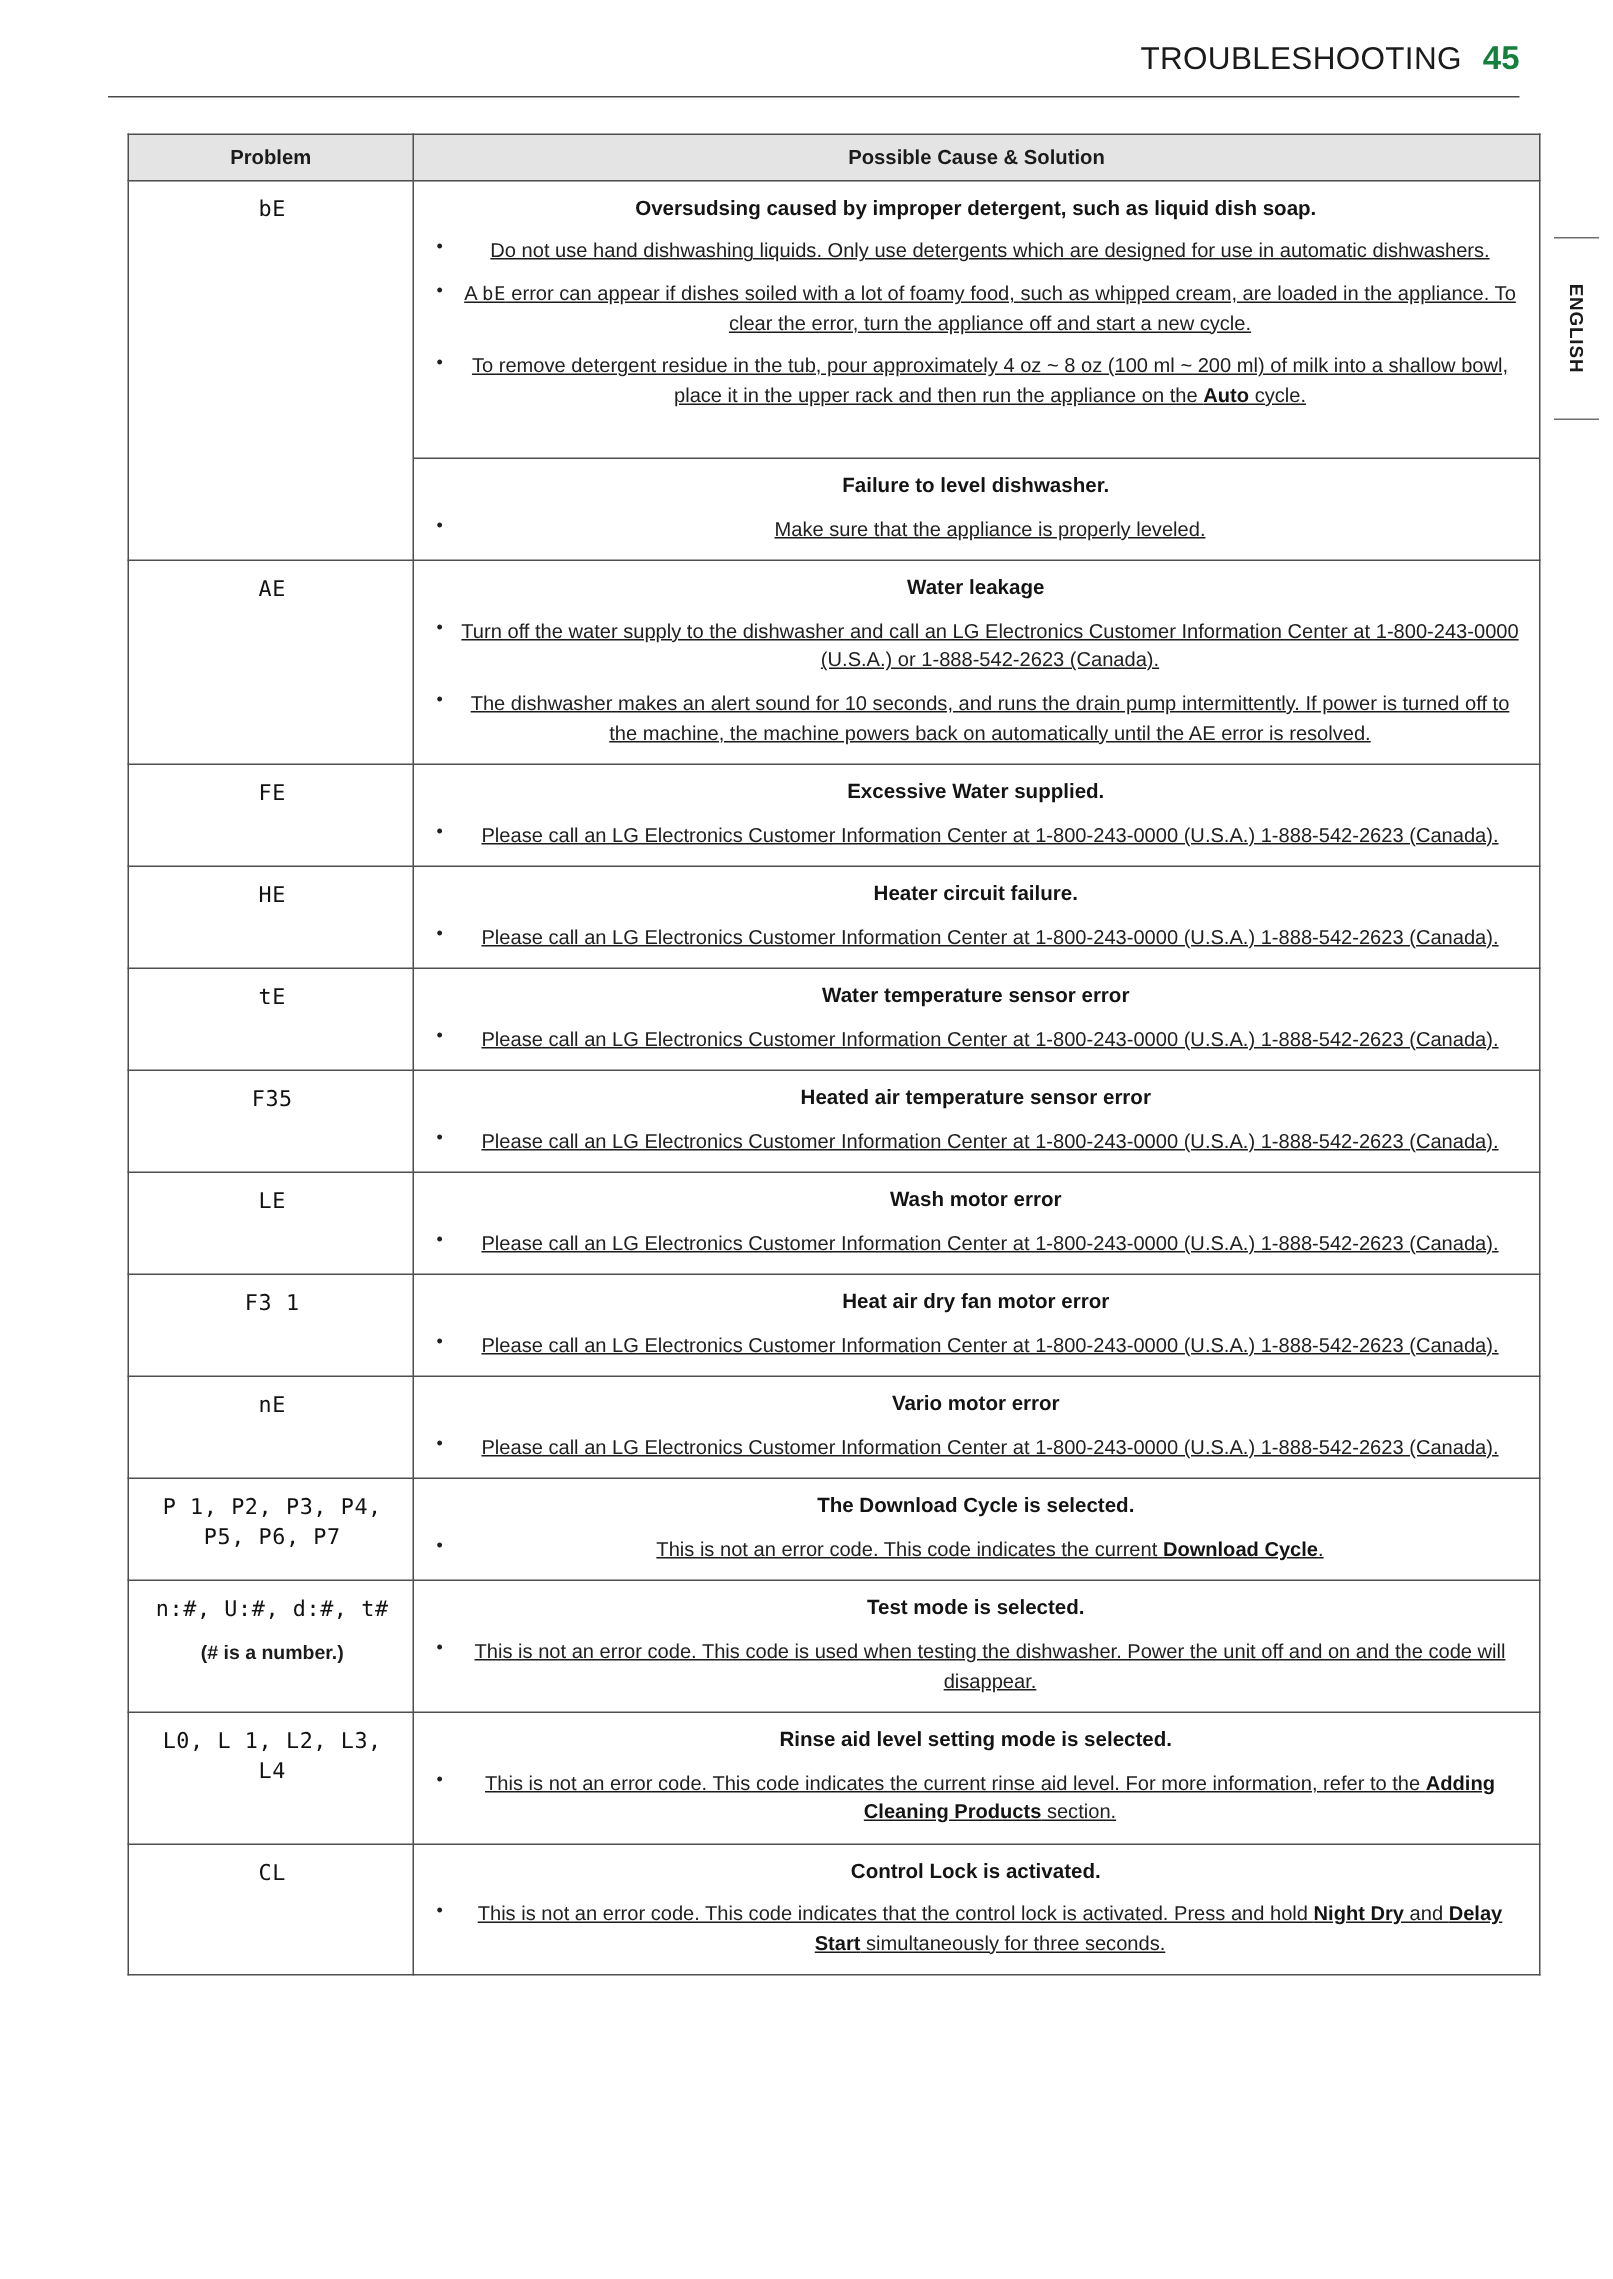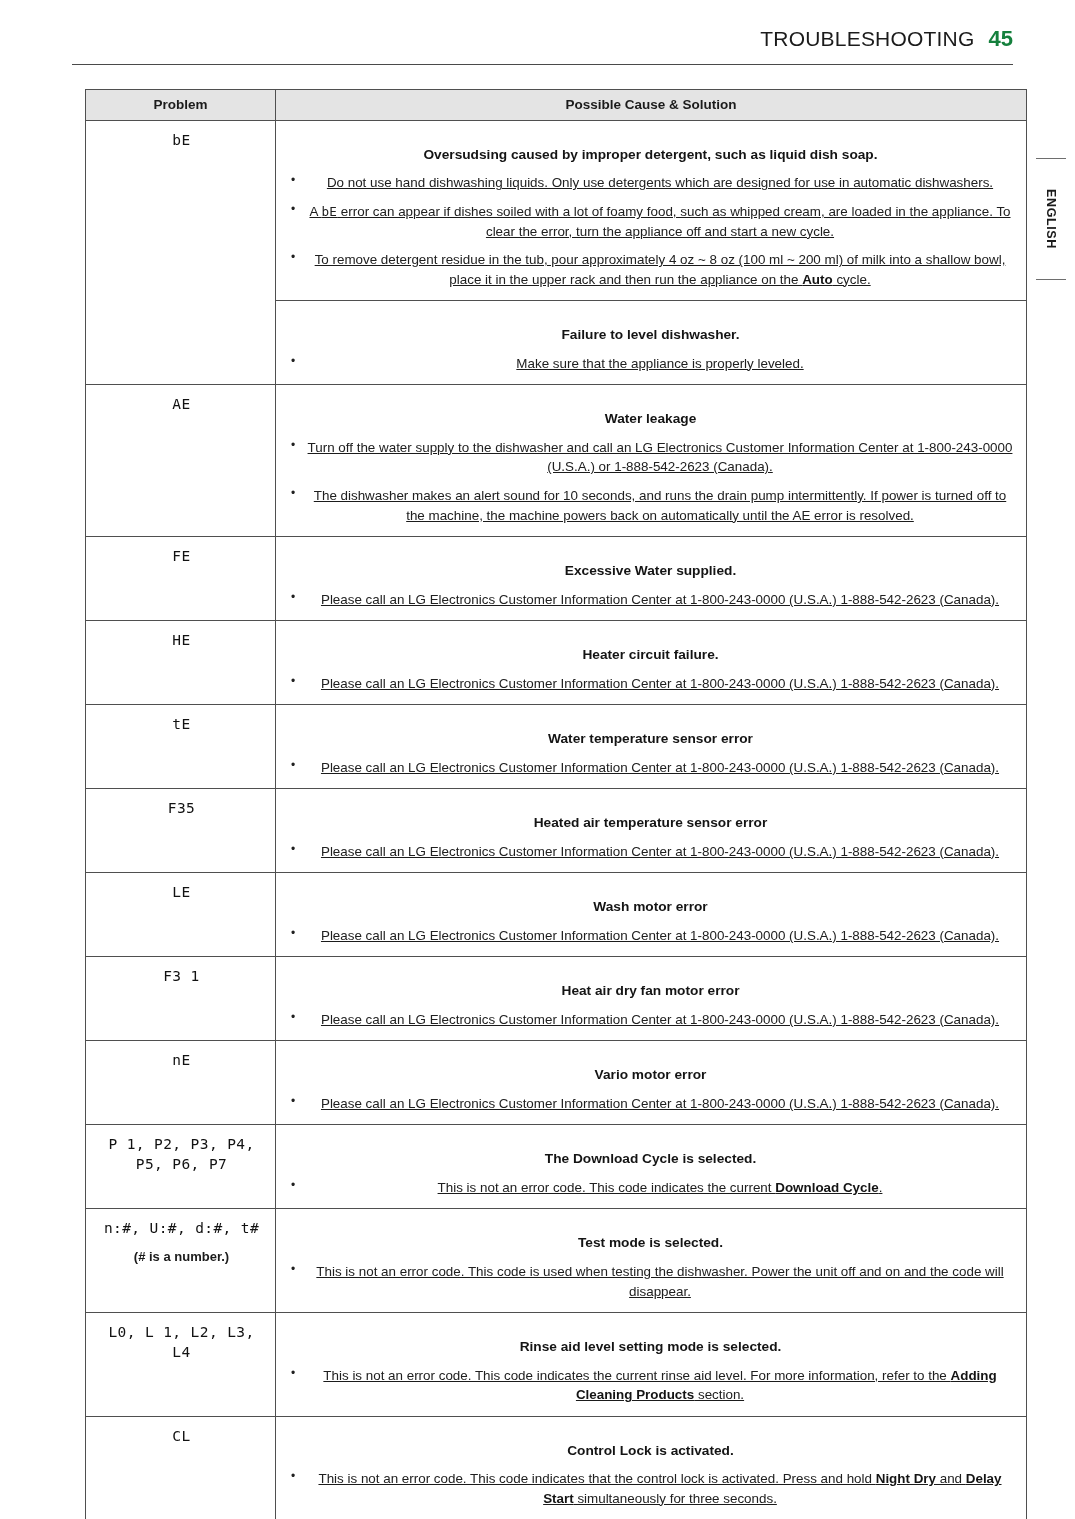--- a/index.html
+++ b/index.html
@@ -118,24 +118,25 @@
     font-size: 13px;
     font-weight: 700;
     color: #1b1b1b;
     display: block;
     margin-top: 11px;
     line-height: 1.3;
   }
 
   
   .sec {
-    padding: 24px 12px 11px 11px;
+    padding: 8px 12px 11px 11px;
   }
   .sec + .sec {
     border-top: 1.4px solid #4f4f4f;
+    margin-top: 21px;
   }
   .sec-title {
     font-size: 13.7px;
     font-weight: 700;
     color: #141414;
     line-height: 1.35;
     margin: 1px 0 3px 0;
   }
   ul.bullets {
     list-style: none;

